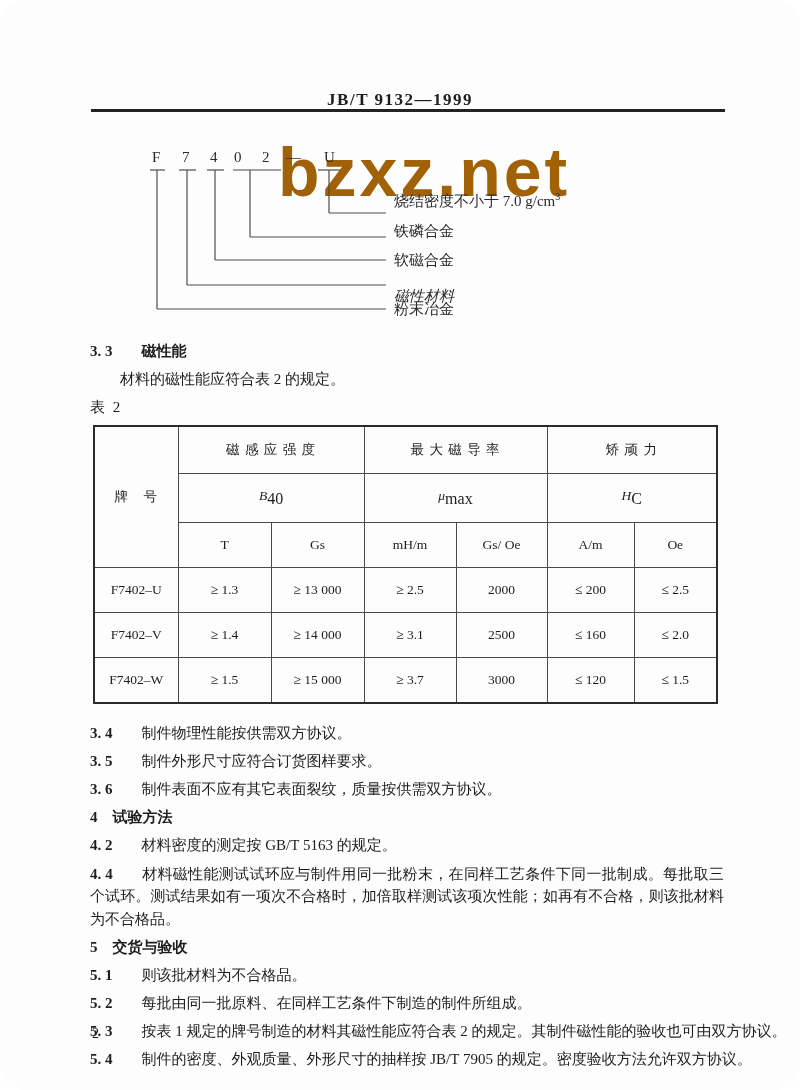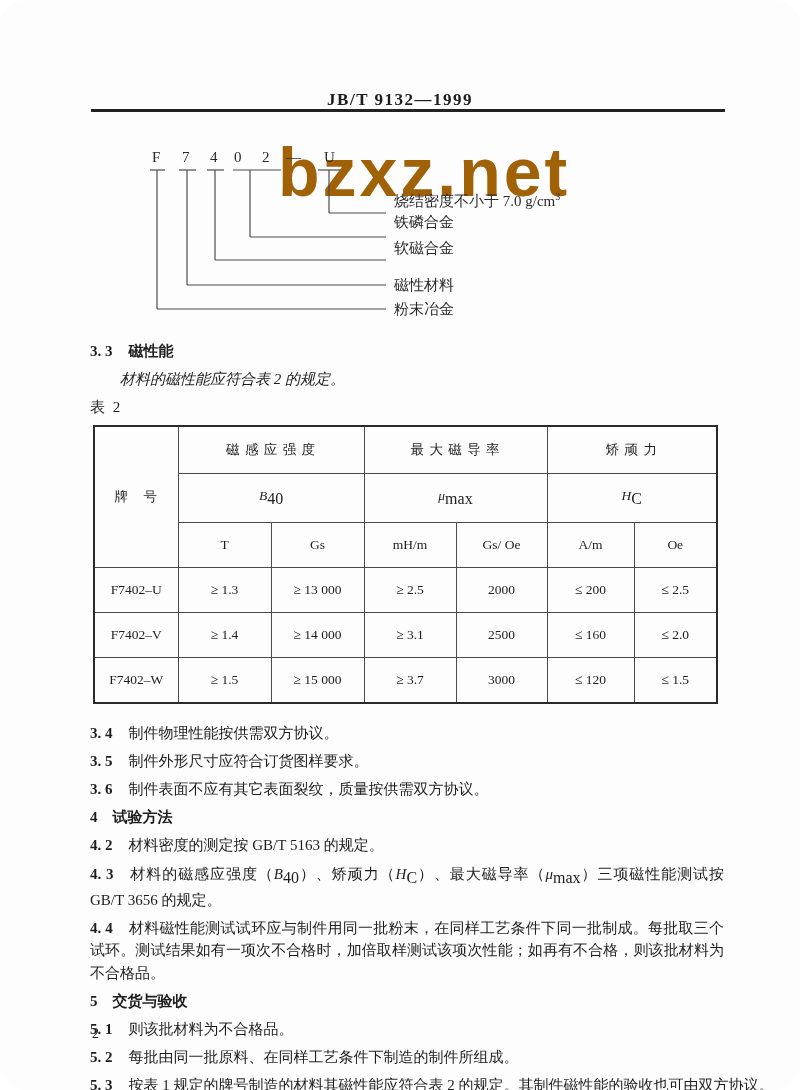--- a/index.html
+++ b/index.html
@@ -31,32 +31,32 @@
 
   .diagram { position:absolute; top:150px; left:150px; width:480px; height:180px; z-index:2; }
   .diagram svg { position:absolute; left:0; top:0; }
   .code-char { position:absolute; top:-1px; font-size:15px; color:#2a2a2a; }
   .cc0{left:2px;} .cc1{left:32px;} .cc2{left:60px;} .cc3{left:84px;}
   .cc4{left:112px;} .cc5{left:136px;} .cc6{left:174px;}
   .diag-label {
     position:absolute; left:244px; transform:translateY(-50%);
     font-size:15px; white-space:nowrap; color:#2a2a2a;
   }
-  .dl0{top:51px;} .dl1{top:72px;} .dl2{top:98px;} .dl3{top:135px;} .dl4{top:159px;}
+  .dl0{top:51px;} .dl1{top:81px;} .dl2{top:110px;} .dl3{top:146px;font-style:italic;} .dl4{top:159px;}
   sup { font-size:10px; }
   sub { font-size:16px; }
 
   .content {
     position:absolute; top:341px; left:90px; width:634px; z-index:2;
     font-size:15px;
   }
   .content p { line-height:21px; margin-bottom:7px; white-space:nowrap; }
   .content p.wrap { white-space:normal; text-align:justify; line-height:22.5px; margin-bottom:5px; }
-  .content p.indent { text-indent:2em;font-style:italic; }
-  .num { font-weight:bold; margin-right:16px; white-space:pre; }
+  .content p.indent { text-indent:2em; }
+  .num { font-weight:bold; margin-right:29px; white-space:pre; }
   .sec-title { font-weight:bold; }
   .h-big { margin:7px 0 11px; }
   .h-big .num { margin-right:15px; }
 
   .tbl-caption { text-align:left; margin:1px 0 6px; letter-spacing:2px; }
 
   table.props {
     table-layout:fixed; border-collapse:collapse;
     width:625px; margin-left:3px; margin-bottom:19px;
     border:2px solid #2b2b2b;
@@ -185,27 +185,27 @@
     </table>
 
     <p><span class="num">3. 4</span><span>制件物理性能按供需双方协议。</span></p>
     <p><span class="num">3. 5</span><span>制件外形尺寸应符合订货图样要求。</span></p>
     <p><span class="num">3. 6</span><span>制件表面不应有其它表面裂纹，质量按供需双方协议。</span></p>
 
     <p class="h-big"><span class="num">4</span><span class="sec-title">试验方法</span></p>
 
     <p><span class="num">4. 2</span><span>材料密度的测定按 GB/T 5163 的规定。</span></p>
 
-    <p class="wrap"><span class="num">4. 3</span><span>材料的磁感应强度（</span><i>B</i><sub>40</sub><span>）、矫顽力（</span><i>H</i><sub>C</sub><span>）、最大磁导率（</span><i>μ</i><sub>max</sub><span>）三项磁性能测试按 GB/T 3656 的规定。</span></p>
 
     <p class="wrap"><span class="num">4. 4</span><span>材料磁性能测试试环应与制件用同一批粉末，在同样工艺条件下同一批制成。每批取三个试环。测试结果如有一项次不合格时，加倍取样测试该项次性能；如再有不合格，则该批材料为不合格品。</span></p>
 
     <p class="h-big"><span class="num">5</span><span class="sec-title">交货与验收</span></p>
 
     <p><span class="num">5. 1</span><span>则该批材料为不合格品。</span></p>
     <p><span class="num">5. 2</span><span>每批由同一批原料、在同样工艺条件下制造的制件所组成。</span></p>
     <p><span class="num">5. 3</span><span>按表 1 规定的牌号制造的材料其磁性能应符合表 2 的规定。其制件磁性能的验收也可由双方协议。</span></p>
+    <p><span class="num">5. 4</span><span>制件的密度、外观质量、外形尺寸的抽样按 JB/T 7905 的规定。密度验收方法允许双方协议。</span></p>
 
   </div>
 
   <div class="pageno">2</div>
 
 </div>
 
 </body></html>

